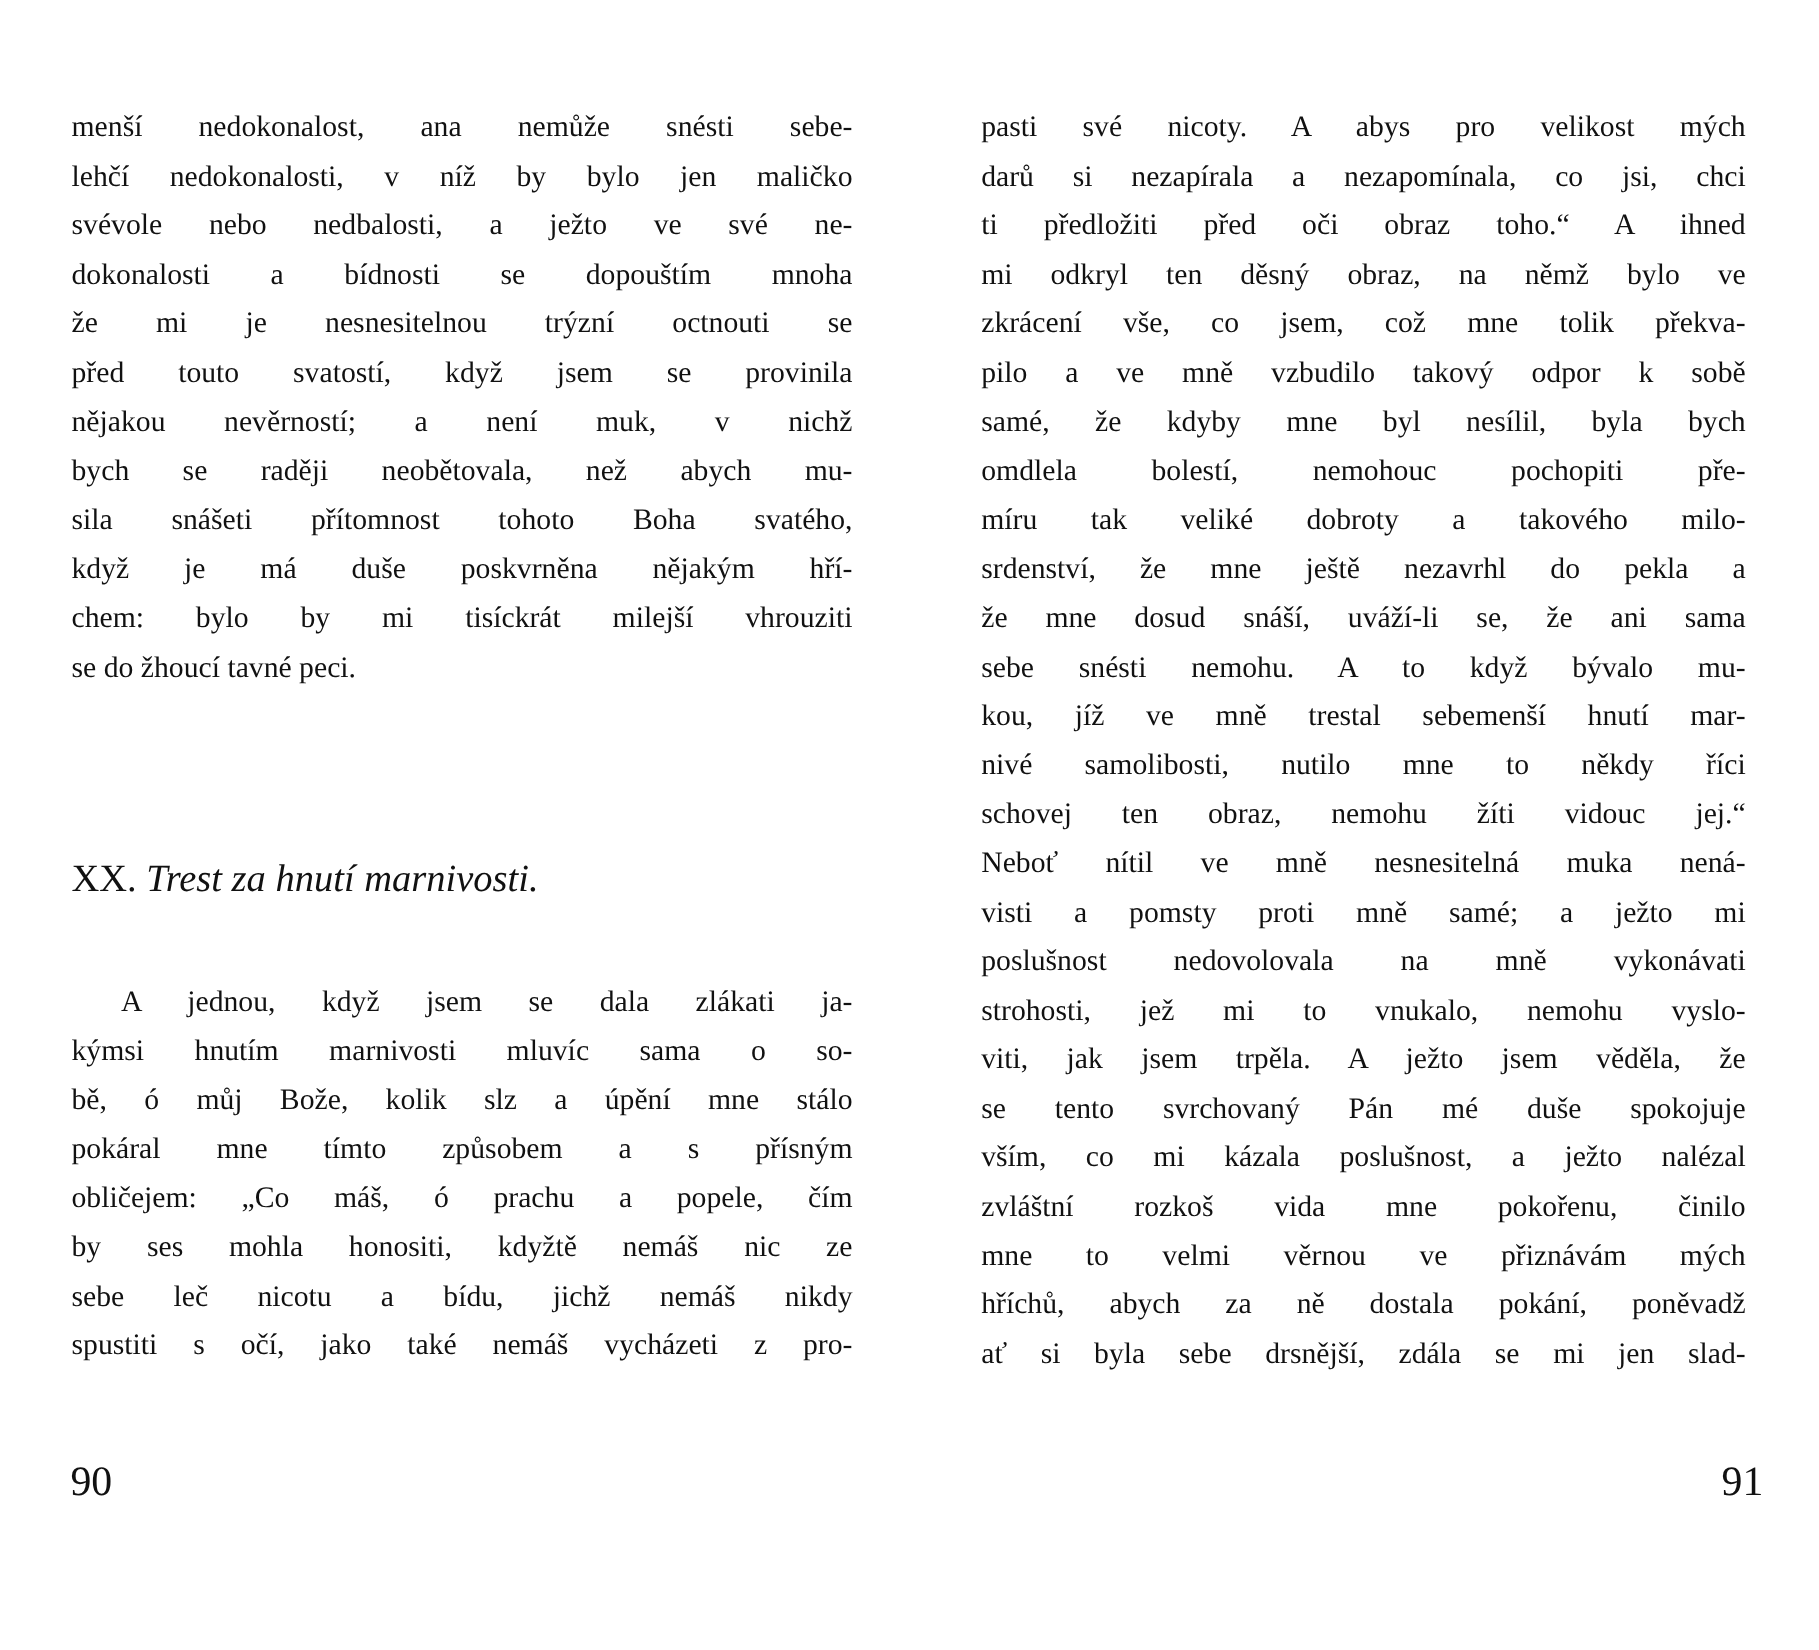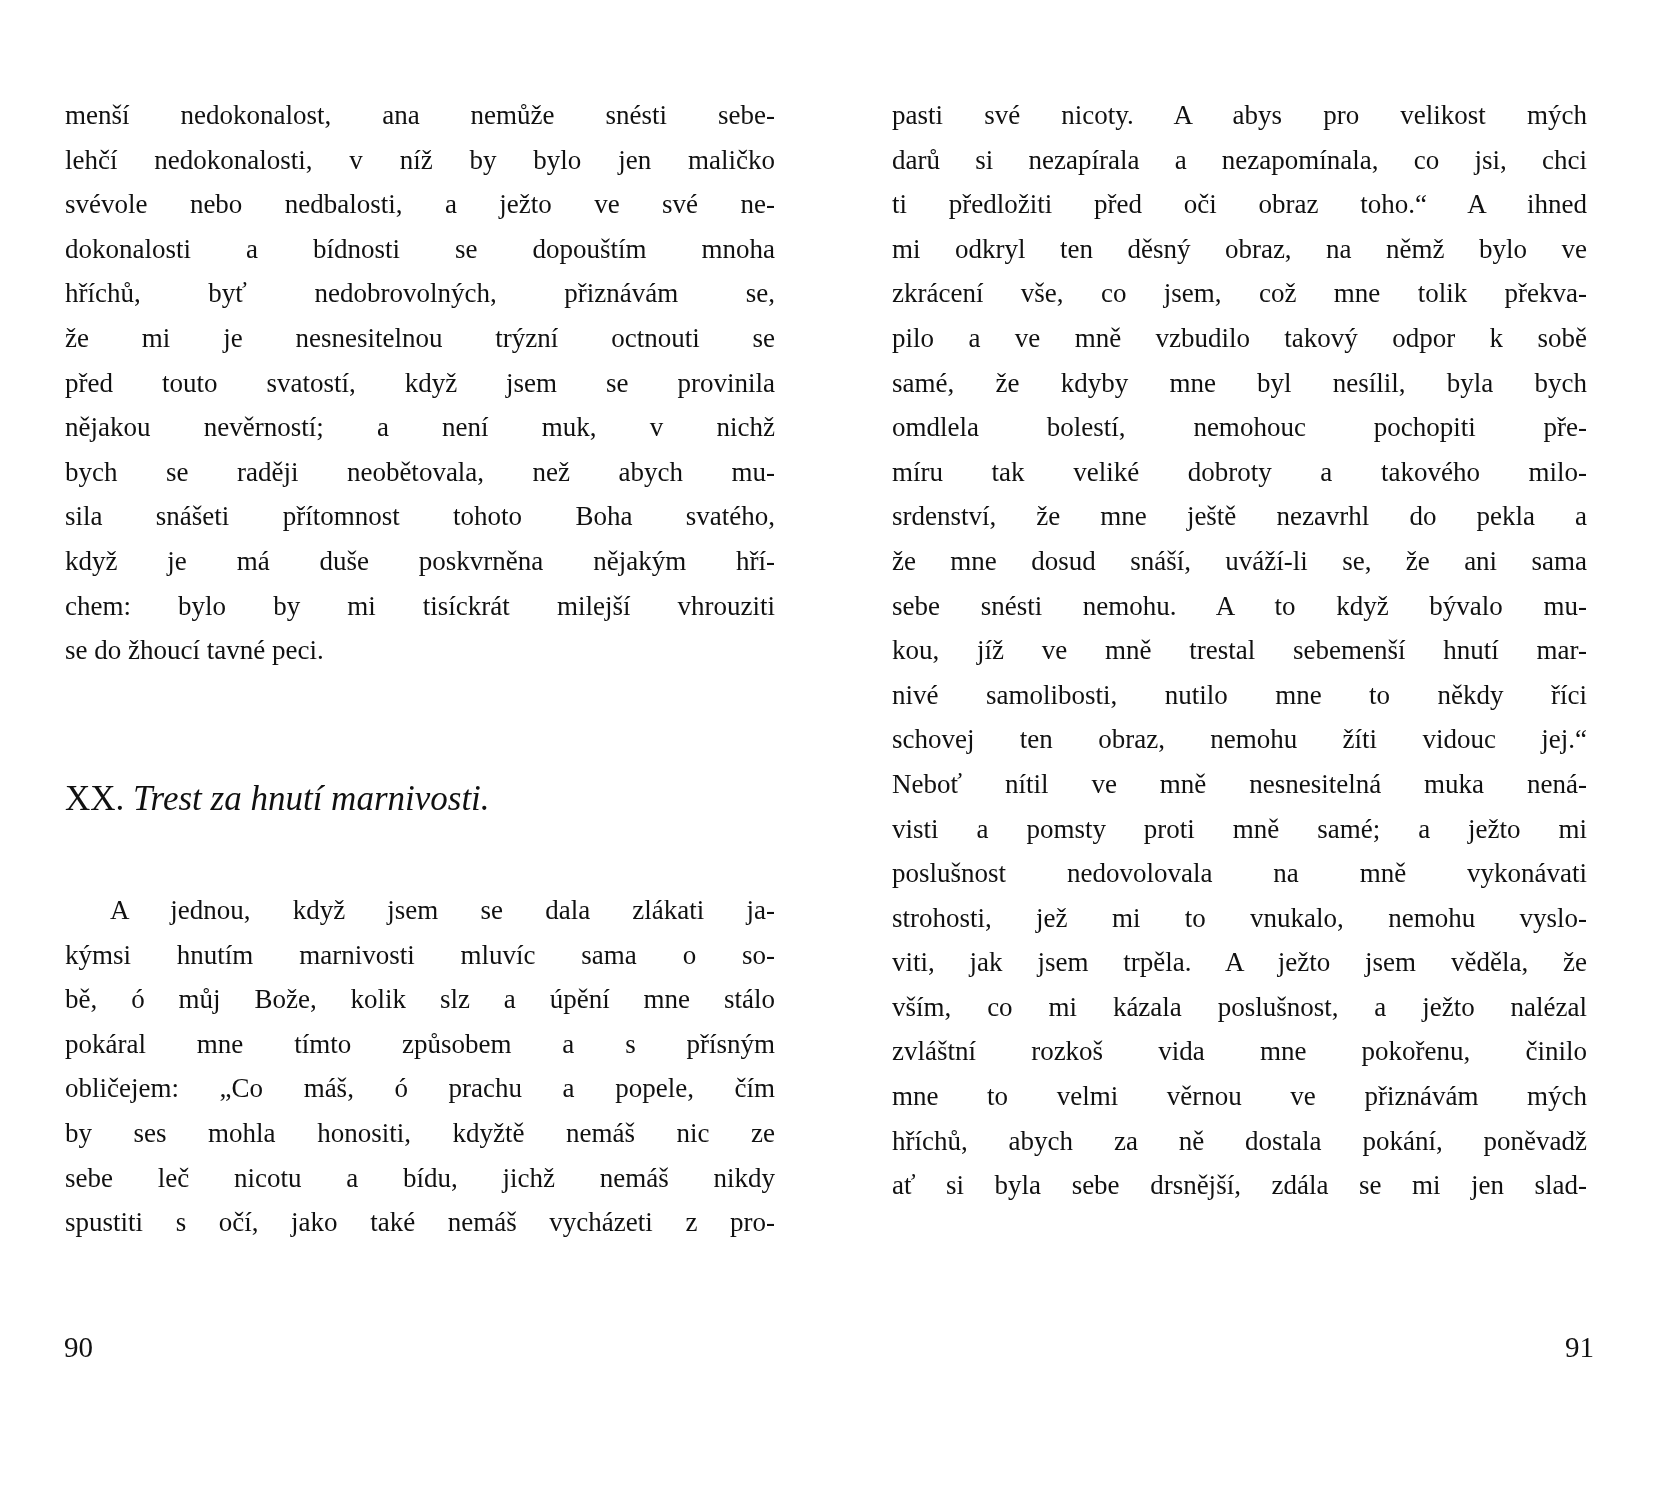--- a/index.html
+++ b/index.html
@@ -61,36 +61,35 @@
       white-space: nowrap;
     }
     .chapter-heading .title {
       font-style: italic;
     }
     .block-para { top: 888px; }
     .indent { padding-left: 45px; }
     .page-number {
       position: absolute;
       top: 1325px;
-      font-size: 29px;
+      font-size: 38px;
       line-height: 44px;
     }
     .page-left .page-number { left: 64px; }
     .page-right .page-number { left: 738px; }
   </style>
 </head>
 <body>
 
 <div class="page page-left">
   <div class="text-block block-top">
     <span class="line">menší nedokonalost, ana nemůže snésti sebe-</span>
     <span class="line">lehčí nedokonalosti, v níž by bylo jen maličko</span>
     <span class="line">svévole nebo nedbalosti, a ježto ve své ne-</span>
     <span class="line">dokonalosti a bídnosti se dopouštím mnoha</span>
-    <span class="line">hříchů, byť nedobrovolných, přiznávám se,</span>
     <span class="line">že mi je nesnesitelnou trýzní octnouti se</span>
     <span class="line">před touto svatostí, když jsem se provinila</span>
     <span class="line">nějakou nevěrností; a není muk, v nichž</span>
     <span class="line">bych se raději neobětovala, než abych mu-</span>
     <span class="line">sila snášeti přítomnost tohoto Boha svatého,</span>
     <span class="line">když je má duše poskvrněna nějakým hří-</span>
     <span class="line">chem: bylo by mi tisíckrát milejší vhrouziti</span>
     <span class="line last">se do žhoucí tavné peci.</span>
   </div>
 
@@ -128,20 +127,21 @@
     <span class="line">že mne dosud snáší, uváží-li se, že ani sama</span>
     <span class="line">sebe snésti nemohu. A to když bývalo mu-</span>
     <span class="line">kou, jíž ve mně trestal sebemenší hnutí mar-</span>
     <span class="line">nivé samolibosti, nutilo mne to někdy říci</span>
     <span class="line">schovej ten obraz, nemohu žíti vidouc jej.“</span>
     <span class="line">Neboť nítil ve mně nesnesitelná muka nená-</span>
     <span class="line">visti a pomsty proti mně samé; a ježto mi</span>
     <span class="line">poslušnost nedovolovala na mně vykonávati</span>
     <span class="line">strohosti, jež mi to vnukalo, nemohu vyslo-</span>
     <span class="line">viti, jak jsem trpěla. A ježto jsem věděla, že</span>
+    <span class="line">se tento svrchovaný Pán mé duše spokojuje</span>
     <span class="line">vším, co mi kázala poslušnost, a ježto nalézal</span>
     <span class="line">zvláštní rozkoš vida mne pokořenu, činilo</span>
     <span class="line">mne to velmi věrnou ve přiznávám mých</span>
     <span class="line">hříchů, abych za ně dostala pokání, poněvadž</span>
     <span class="line">ať si byla sebe drsnější, zdála se mi jen slad-</span>
   </div>
 
   <div class="page-number">91</div>
 </div>
 

